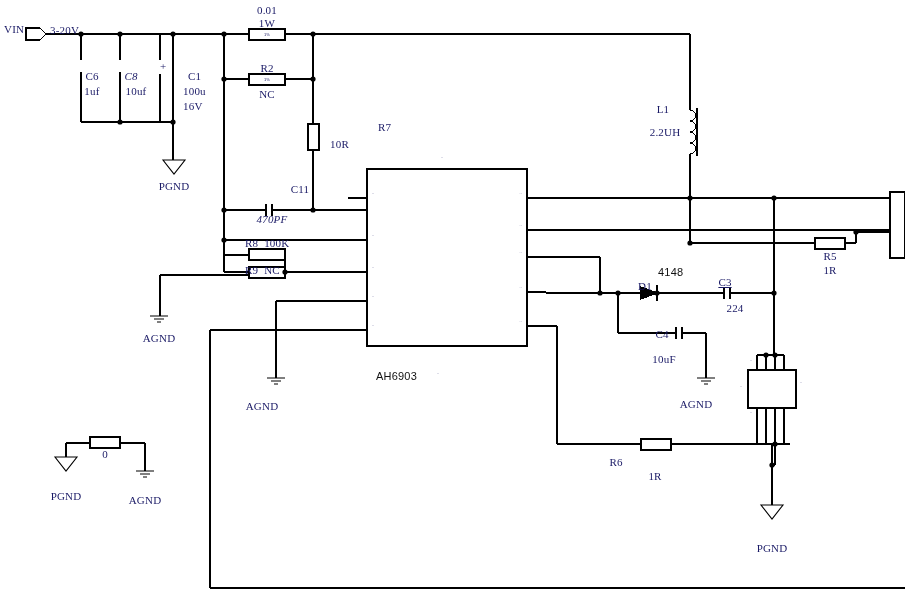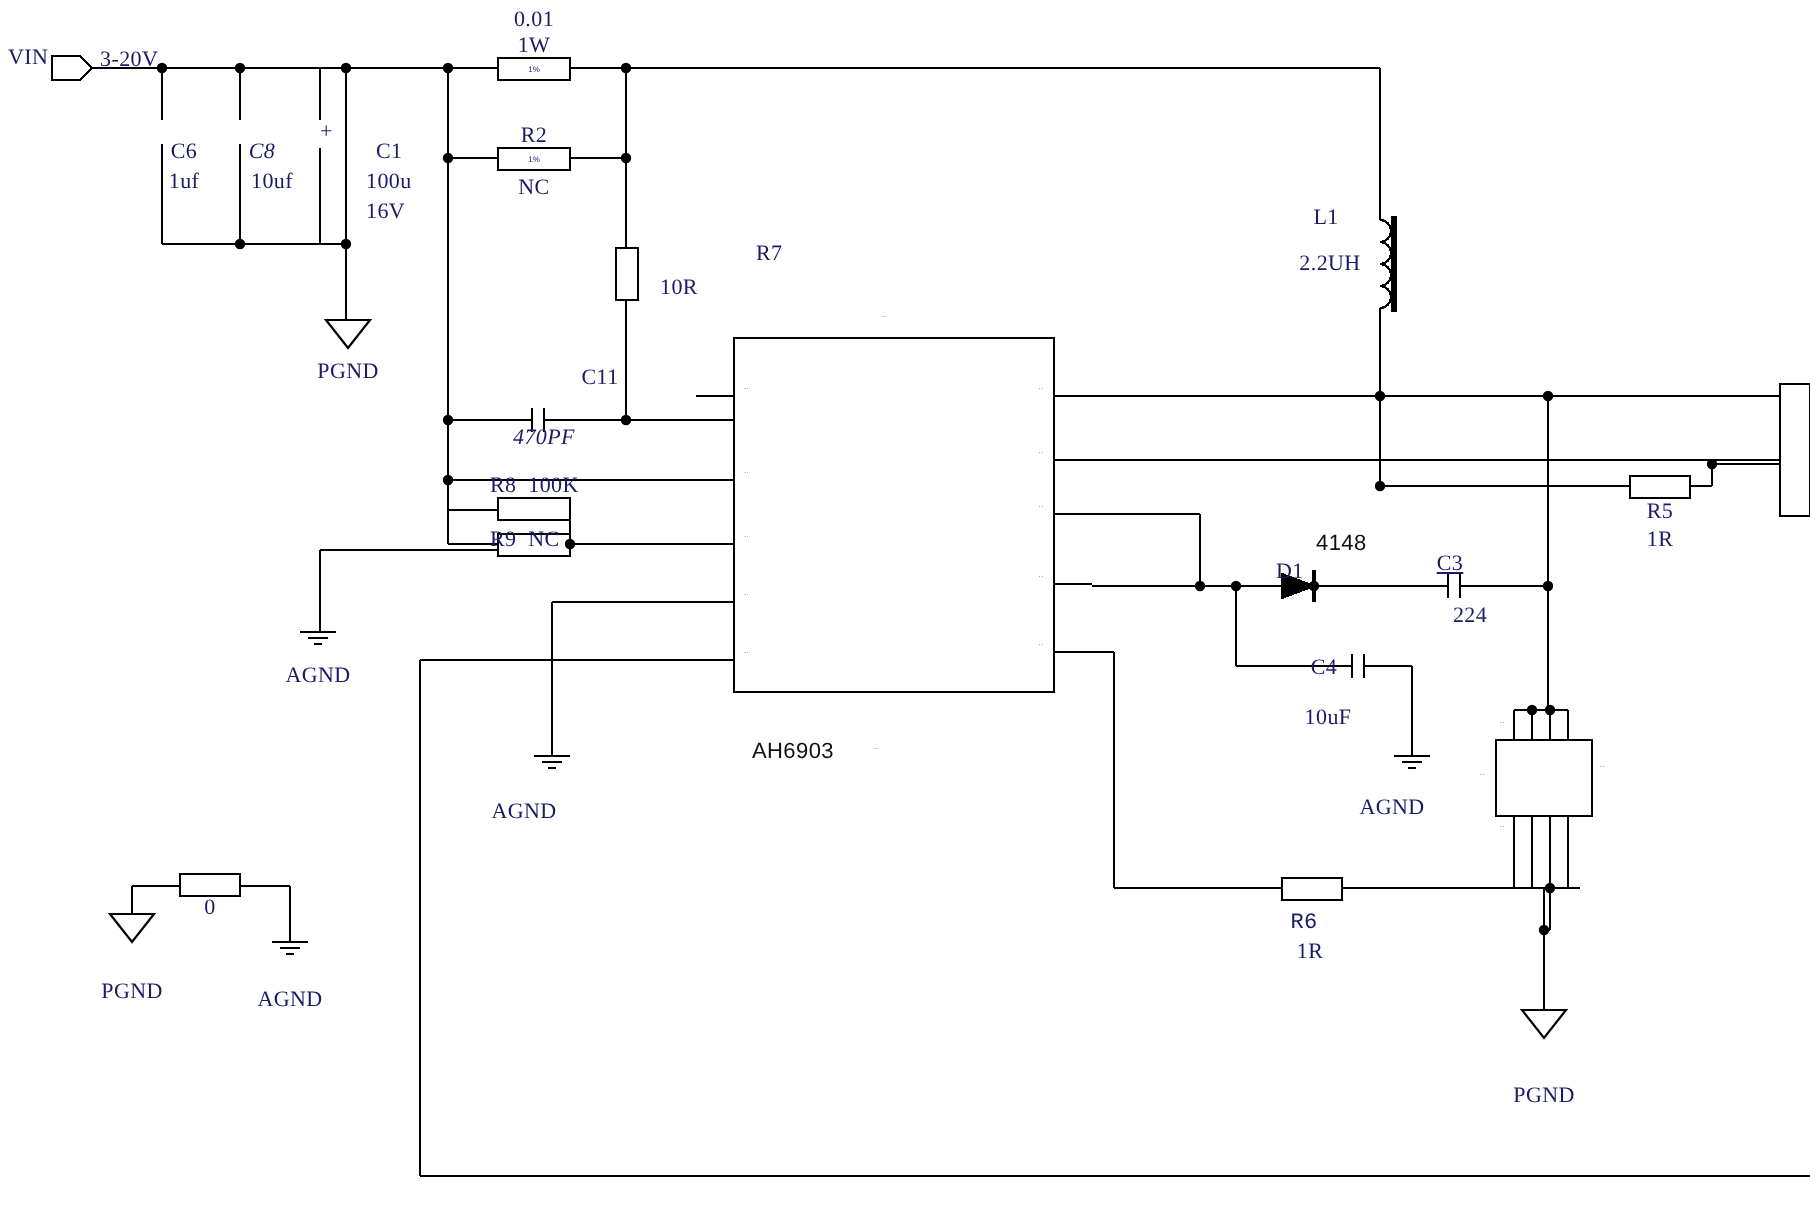--- a/index.html
+++ b/index.html
@@ -253,21 +253,21 @@
 
   <div class="lbl" style="left:638px;top:280px;text-align:center;">D1</div>
   <div class="lbl sans" style="left:658px;top:266px;">4148</div>
 
   <div class="lbl c" style="left:725px;top:276px;text-decoration:underline;">C3</div>
   <div class="lbl c" style="left:735px;top:302px;">224</div>
 
   <div class="lbl c" style="left:662px;top:328px;">C4</div>
   <div class="lbl c" style="left:664px;top:353px;">10uF</div>
 
-  <div class="lbl c" style="left:652px;top:456px;font-family:Liberation Mono, monospace;">R6</div>
+  <div class="lbl c" style="left:616px;top:456px;">R6</div>
   <div class="lbl c" style="left:655px;top:470px;">1R</div>
 
   <div class="lbl c" style="left:105px;top:448px;">0</div>
 
   <div class="lbl sans" style="left:376px;top:370px;">AH6903</div>
 
   <div class="lbl c" style="left:174px;top:180px;">PGND</div>
   <div class="lbl c" style="left:159px;top:332px;">AGND</div>
   <div class="lbl c" style="left:262px;top:400px;">AGND</div>
   <div class="lbl c" style="left:696px;top:398px;">AGND</div>

